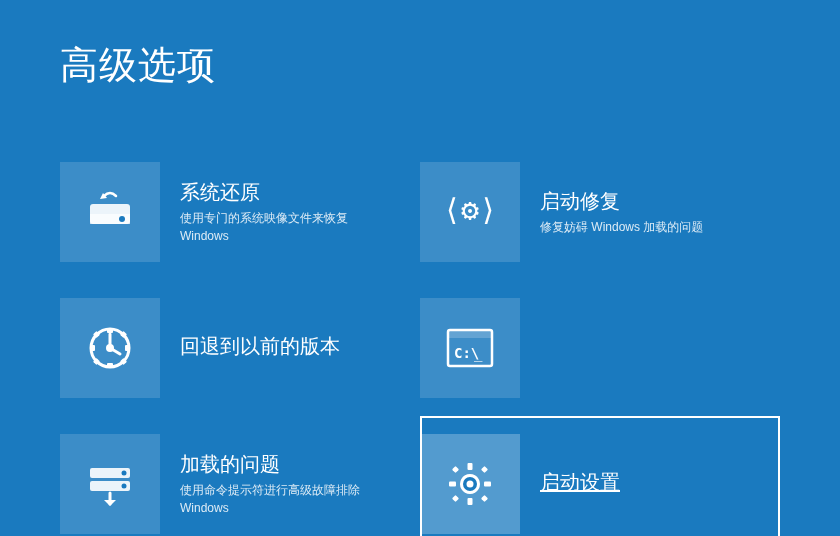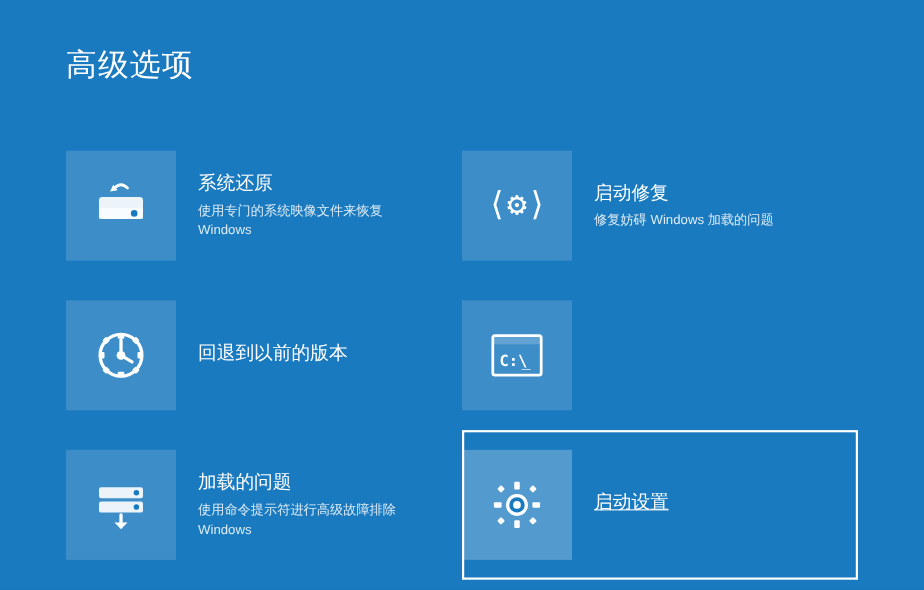--- a/index.html
+++ b/index.html
@@ -10,24 +10,24 @@
       background: #1a7abf;
       font-family: 'Microsoft YaHei', 'PingFang SC', sans-serif;
       color: white;
       overflow: hidden;
       display: flex;
       flex-direction: column;
       padding: 40px 60px 40px 60px;
     }
 
     .page-title {
-      font-size: 28px;
+      font-size: 38px;
       font-weight: 300;
       color: white;
-      margin-bottom: 41px;
+      margin-bottom: 53px;
       letter-spacing: 1px;
     }
 
     .grid {
       display: grid;
       grid-template-columns: 1fr 1fr;
       grid-template-rows: repeat(3, 1fr);
       gap: 0;
       flex: 1;
     }
@@ -63,21 +63,21 @@
       height: 52px;
       fill: white;
     }
 
     .item-text {
       display: flex;
       flex-direction: column;
     }
 
     .item-title {
-      font-size: 17px;
+      font-size: 20px;
       font-weight: 400;
       color: white;
       margin-bottom: 4px;
       line-height: 1.3;
     }
 
     .item-desc {
       font-size: 12px;
       color: rgba(255,255,255,0.85);
       line-height: 1.5;

